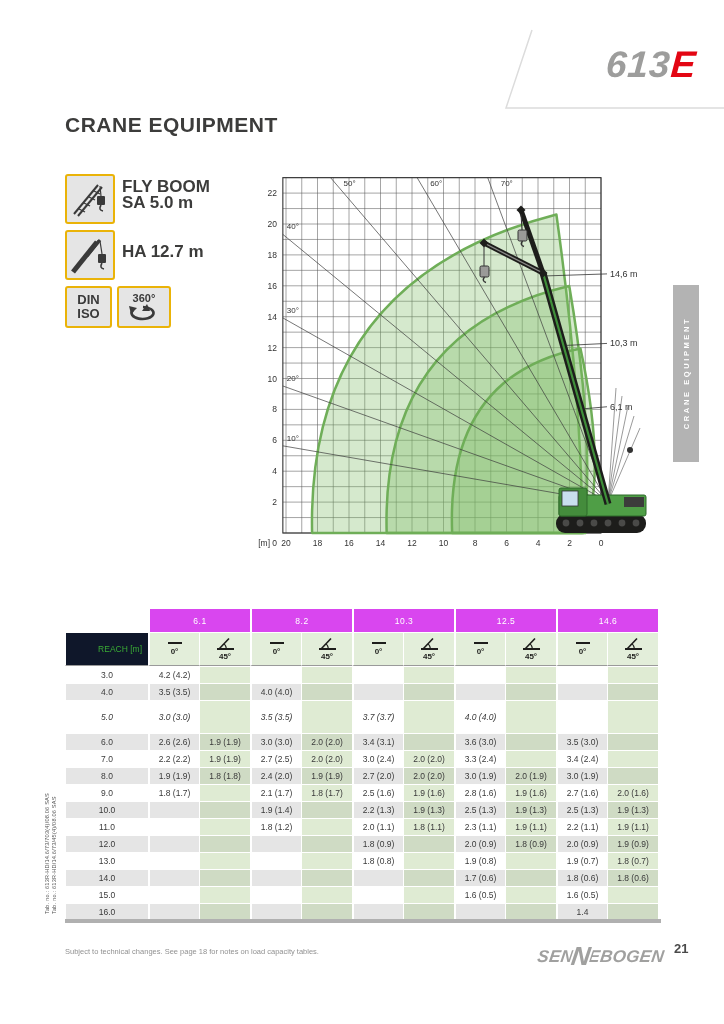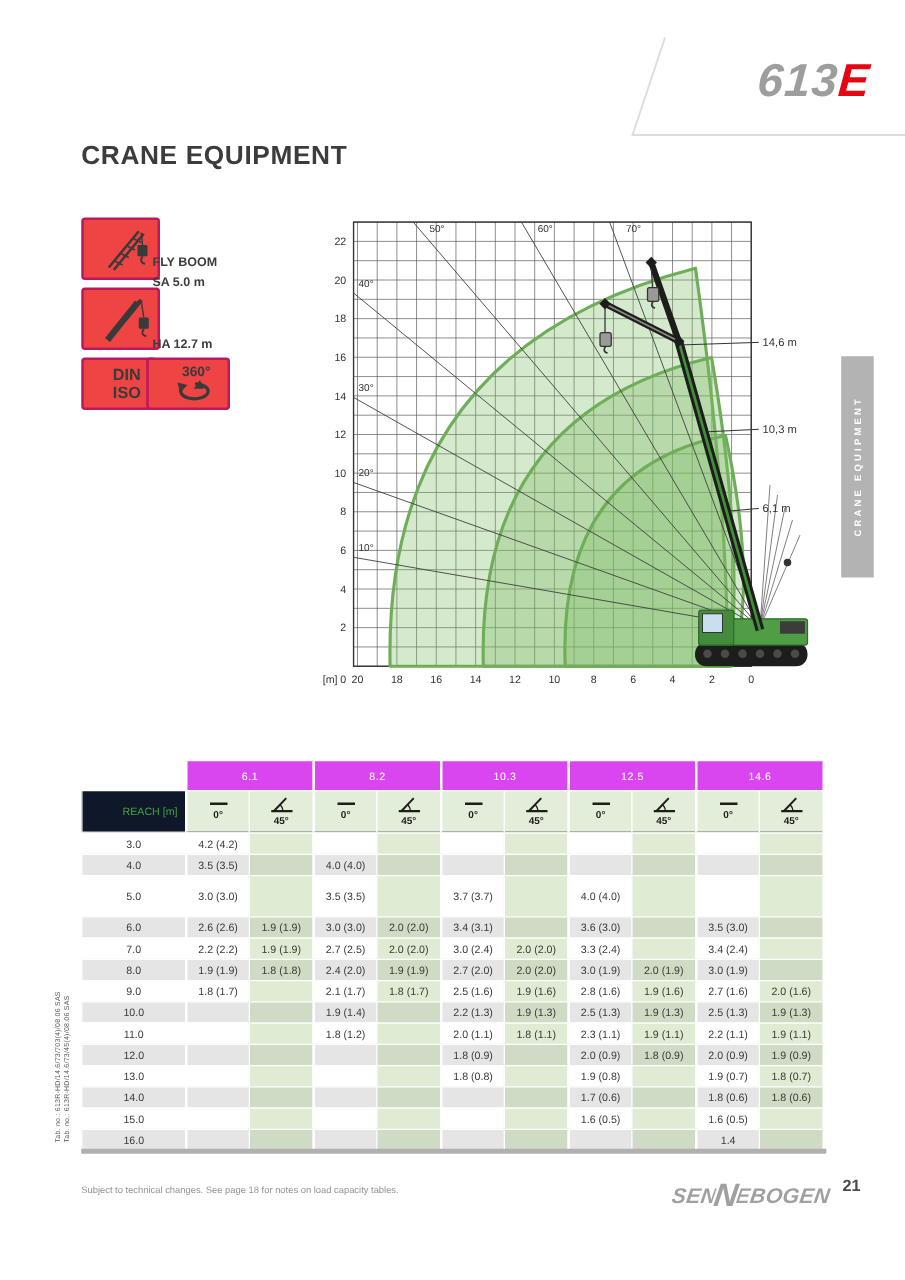--- a/index.html
+++ b/index.html
@@ -8,22 +8,22 @@
 
   
   #logo-rule{position:absolute;left:0;top:0;}
   #logo{position:absolute;right:28px;top:44px;font-style:italic;font-weight:900;
         font-size:37px;letter-spacing:1px;transform:skewX(-4deg);}
   #logo .g{color:#9d9d9c;} #logo .r{color:#e30613;}
   #page-title{position:absolute;left:65px;top:113px;font-size:21px;font-weight:800;
         letter-spacing:.5px;color:#3c3c3b;}
 
   
-  .ebox{position:absolute;border:2px solid #be185d;border-radius:3px;background:#ef4444;padding-left:13px;}
-  .elabel{position:absolute;font-weight:800;font-size:10px;color:#3c3c3b;line-height:16px;margin-top:24px;}
+  .ebox{position:absolute;border:2px solid #eab308;border-radius:3px;background:#e5e5e5;}
+  .elabel{position:absolute;font-weight:800;font-size:17px;color:#3c3c3b;line-height:16px;}
   .dinbox{display:flex;flex-direction:column;align-items:center;justify-content:center;
         font-weight:800;font-size:13px;line-height:14px;color:#3a3a3a;}
   .r360{display:flex;flex-direction:column;align-items:center;justify-content:center;}
   .r360 .t{font-weight:800;font-size:11px;color:#3a3a3a;line-height:11px;}
 
   
   .vtab{position:absolute;left:673px;top:285px;width:26px;height:177px;background:#b3b3b3;}
   .vtab span{position:absolute;left:13px;top:88px;transform:translate(-50%,-50%) rotate(-90deg);
         white-space:nowrap;color:#fff;font-weight:bold;font-size:7.5px;letter-spacing:2.6px;}
 
@@ -379,21 +379,21 @@
           <td class="a45"></td>
           <td class="a0 grp">4.0 (4.0)</td>
           <td class="a45"></td>
           <td class="a0 grp"></td>
           <td class="a45"></td>
           <td class="a0 grp"></td>
           <td class="a45"></td>
           <td class="a0 grp"></td>
           <td class="a45"></td>
         </tr>
-        <tr class="odd" style="height: 33px;">
+        <tr class="odd" style="height: 33px; font-style: italic;">
           <th class="rlabel">5.0</th>
           <td class="a0 grp">3.0 (3.0)</td>
           <td class="a45"></td>
           <td class="a0 grp">3.5 (3.5)</td>
           <td class="a45"></td>
           <td class="a0 grp">3.7 (3.7)</td>
           <td class="a45"></td>
           <td class="a0 grp">4.0 (4.0)</td>
           <td class="a45"></td>
           <td class="a0 grp"></td>

